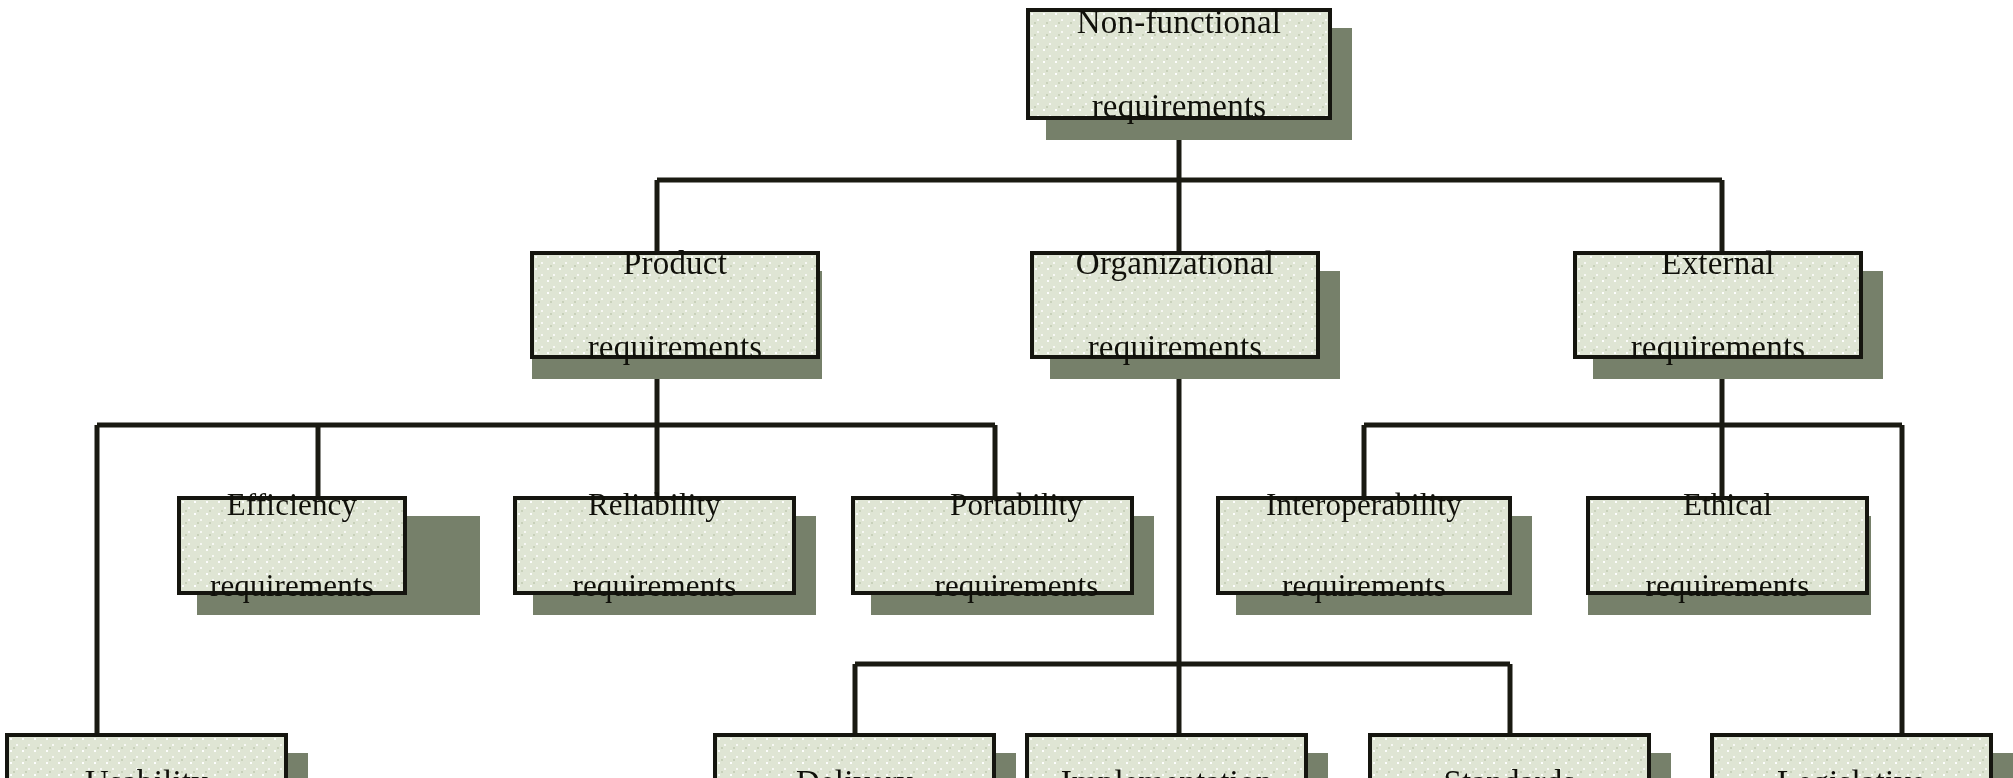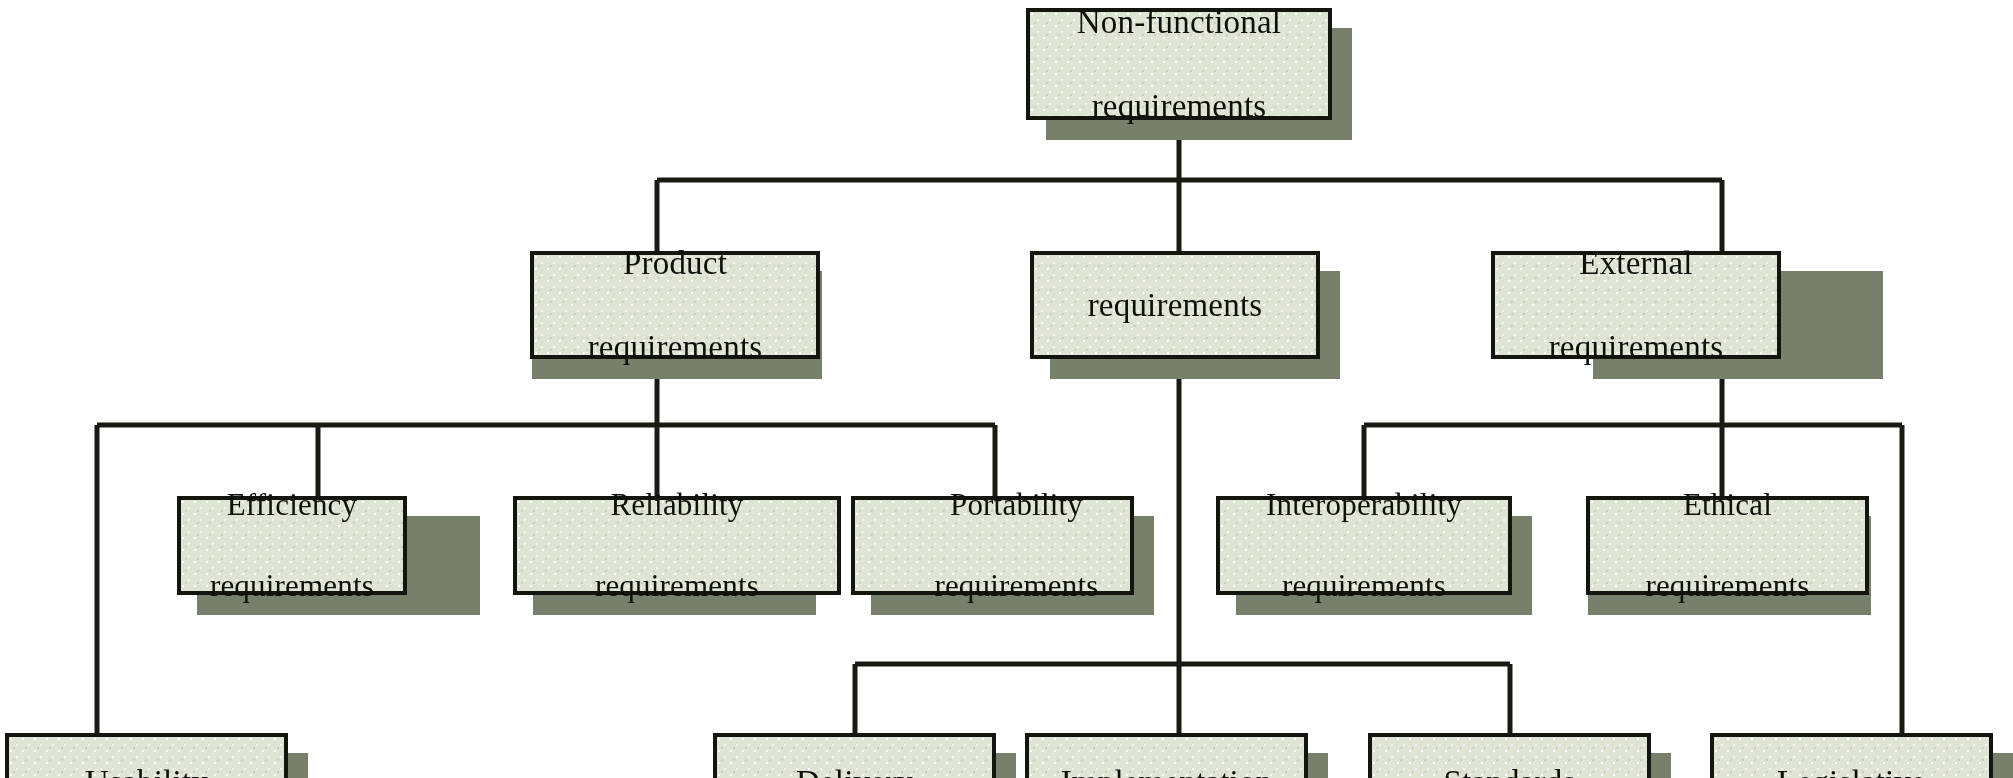--- a/index.html
+++ b/index.html
@@ -112,34 +112,35 @@
     <span class="line">Non-functional</span>
     <span class="line">requirements</span>
   </div>
 
   <div class="node node-l2" style="left:512px; top:251px; width:290px; height:108px;margin-left:18px;">
     <span class="line">Product</span>
     <span class="line">requirements</span>
   </div>
 
   <div class="node node-l2" style="left:1030px; top:251px; width:290px; height:108px;">
+    <span class="line">Organizational</span>
     <span class="line">requirements</span>
   </div>
 
-  <div class="node node-l2" style="left:1491px; top:251px; width:290px; height:108px;">
+  <div class="node node-l2" style="left:1573px; top:251px; width:290px; height:108px;">
     <span class="line">External</span>
     <span class="line">requirements</span>
   </div>
 
   <div class="node node-l3" style="left:177px; top:496px; width:230px; height:99px;">
     <span class="line">Efficiency</span>
     <span class="line">requirements</span>
   </div>
 
-  <div class="node node-l3" style="left:513px; top:496px; width:328px; height:99px;">
+  <div class="node node-l3" style="left:513px; top:496px; width:283px; height:99px;">
     <span class="line">Reliability</span>
     <span class="line">requirements</span>
   </div>
 
   <div class="node node-l3" style="left:851px; top:496px; width:283px; height:99px;padding-left:48px;">
     <span class="line">Portability</span>
     <span class="line">requirements</span>
   </div>
 
   <div class="node node-l3" style="left:1216px; top:496px; width:296px; height:99px;">

